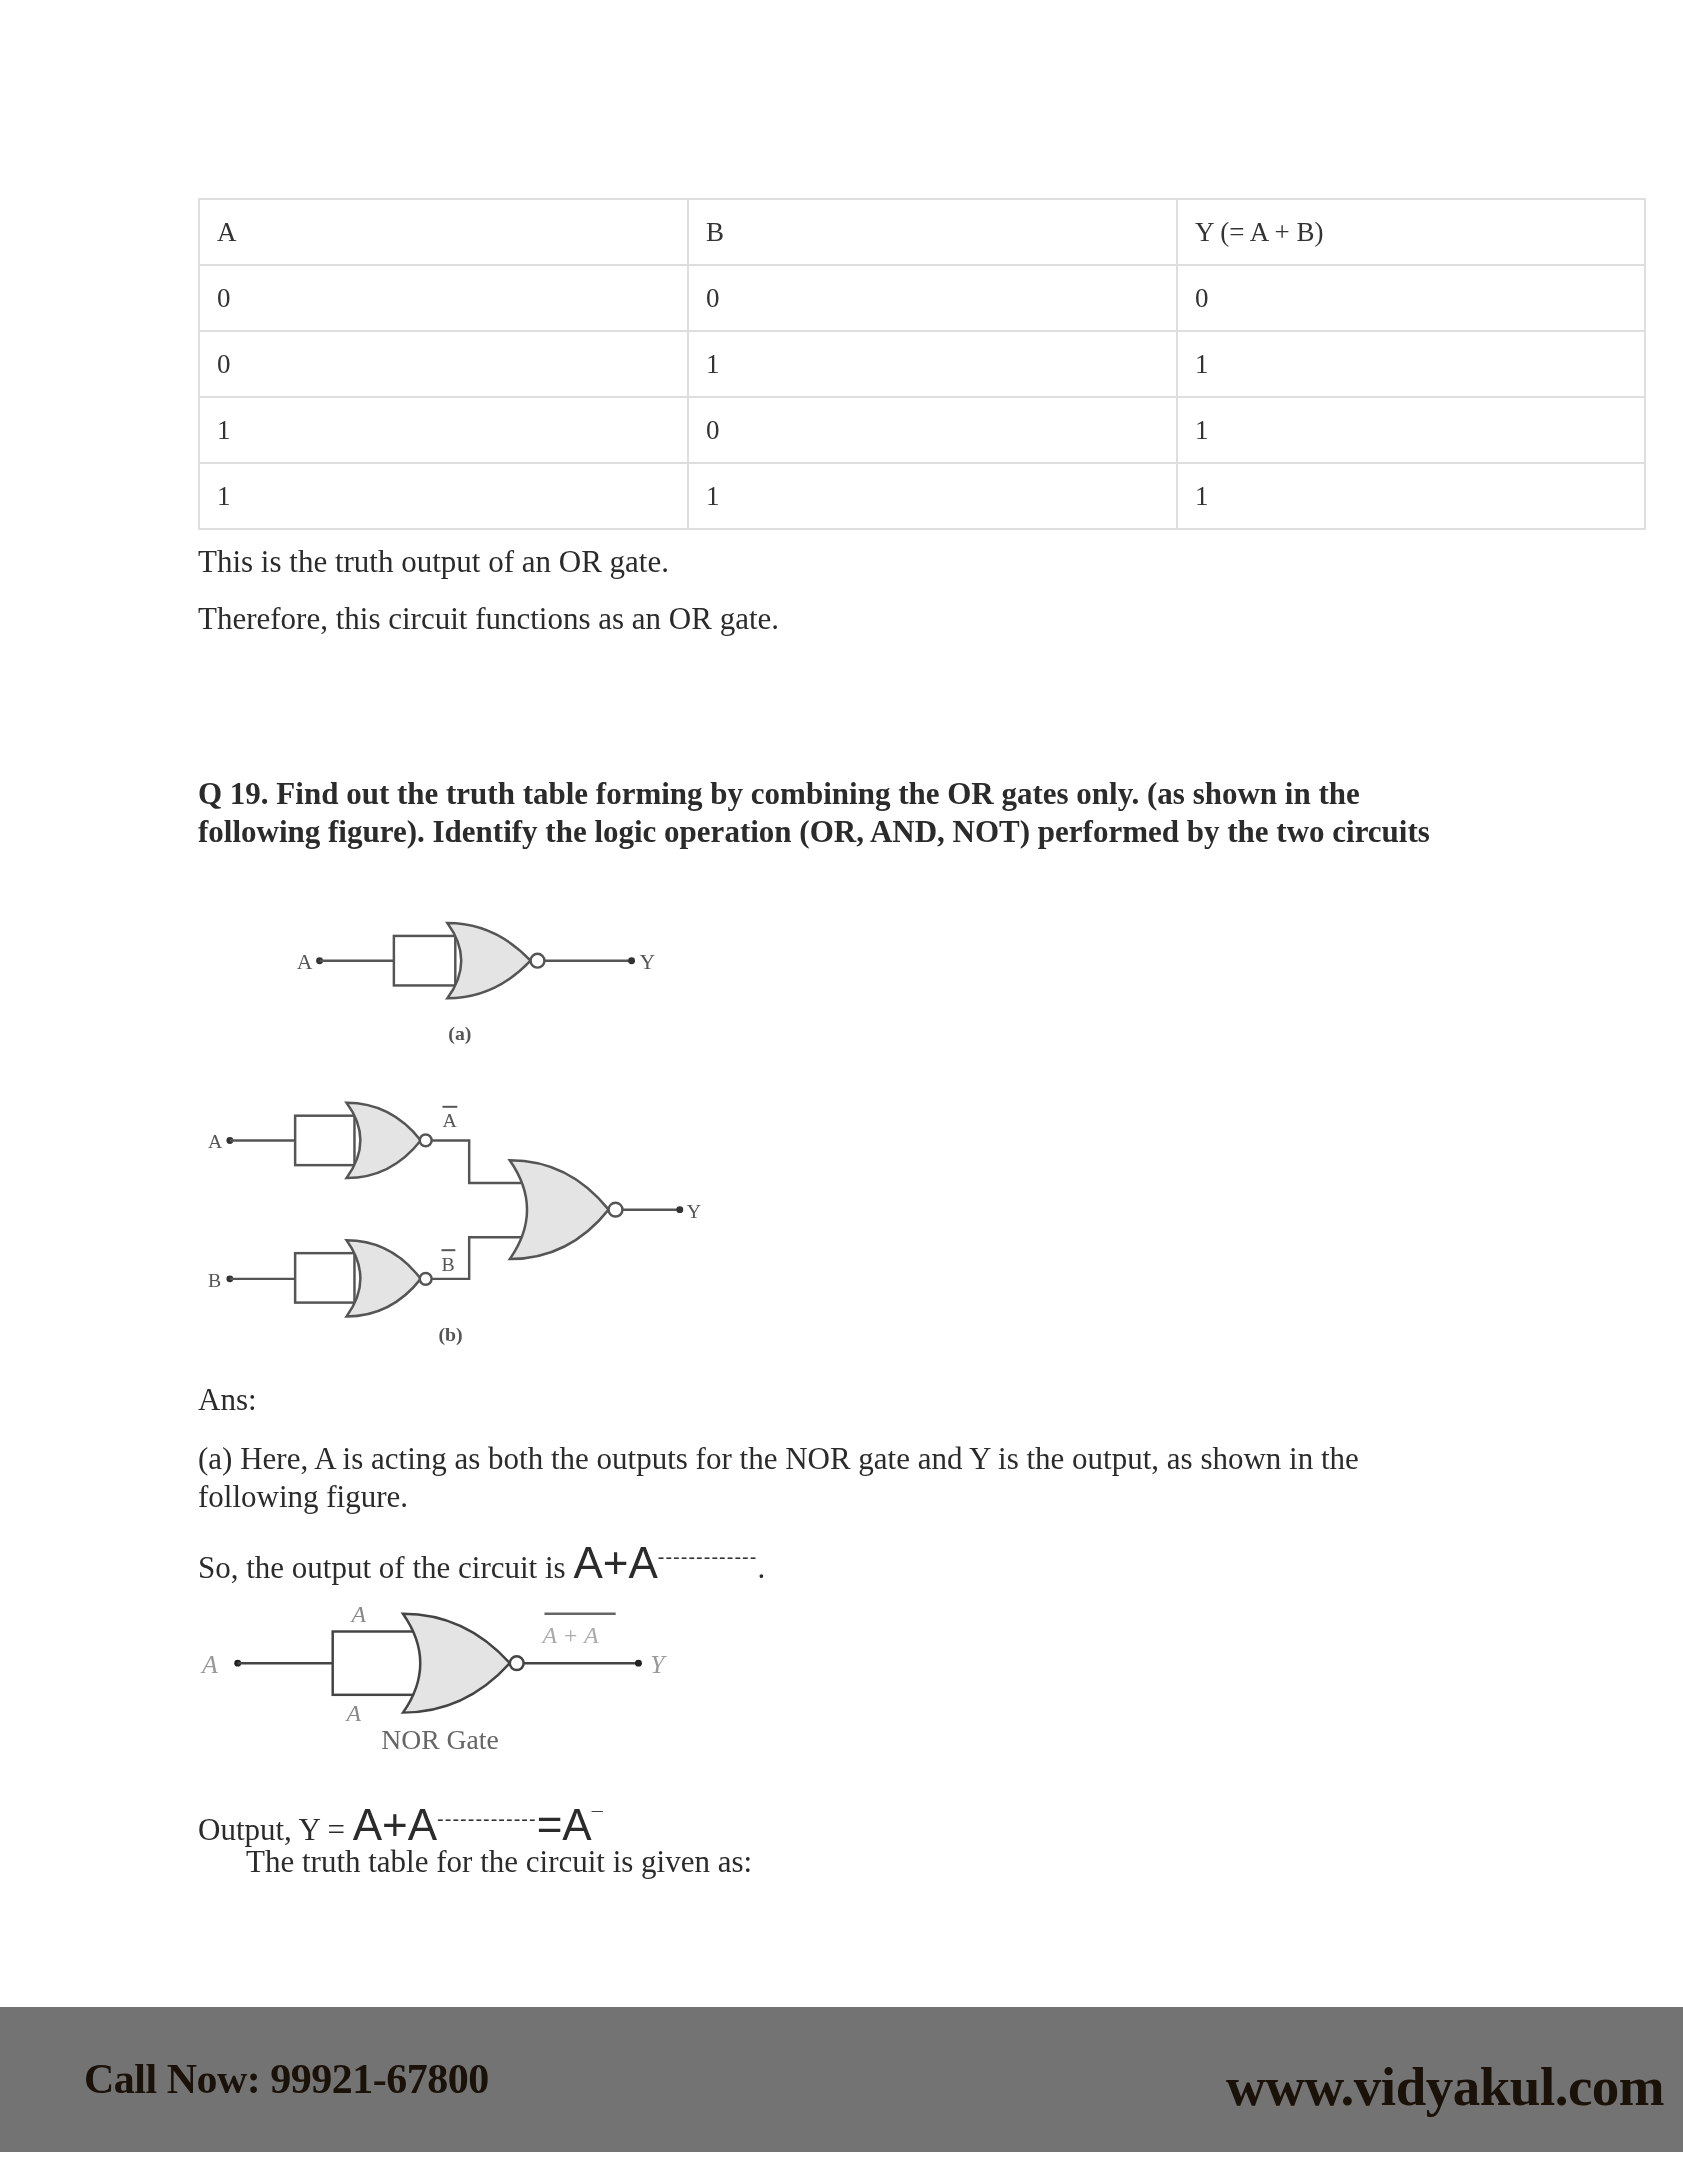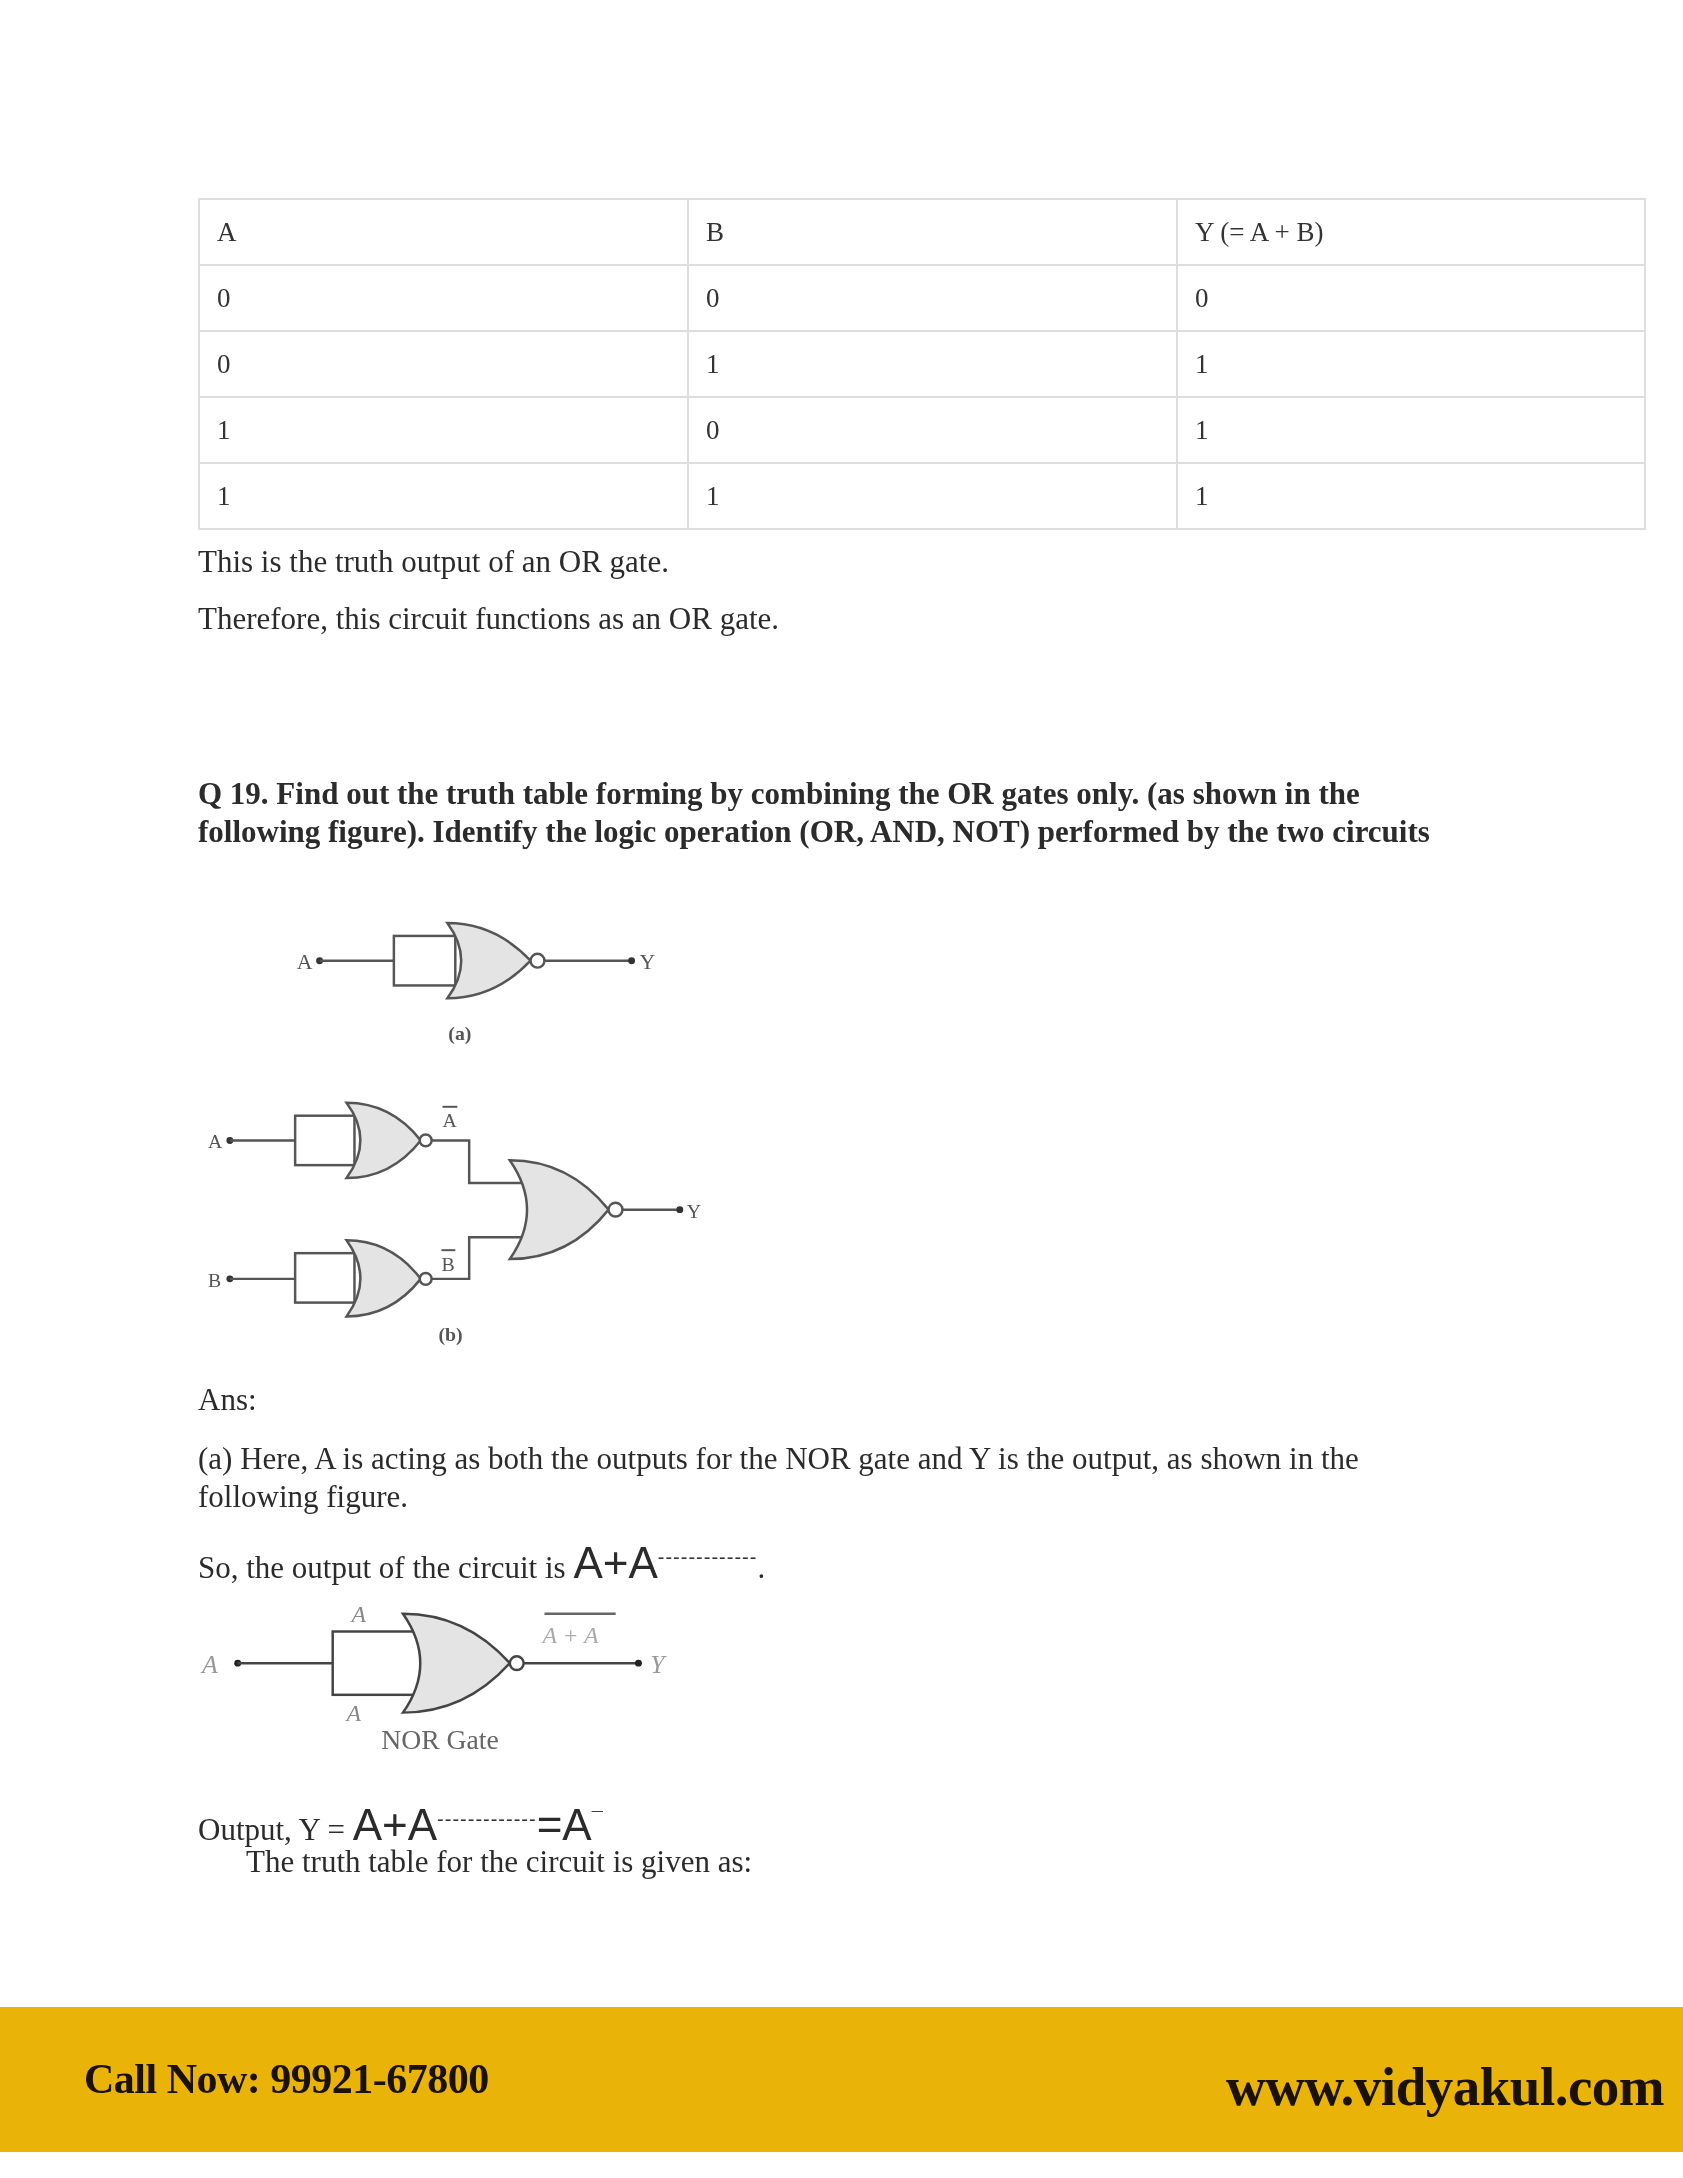--- a/index.html
+++ b/index.html
@@ -20,21 +20,21 @@
   .q19 { left: 198px; top: 775px; width: 1287px; font-size: 31px; line-height: 38px;
          font-weight: bold; color: #2b2b2b; }
 
   .math-big { font-family: "Liberation Sans", "DejaVu Sans", sans-serif; font-size: 44px; color: #2b2b2b; }
   .dash-sup { font-family: "Liberation Sans", sans-serif; font-size: 20px; letter-spacing: 1px;
               vertical-align: 14px; color: #333; }
 
   .figure { position: absolute; }
   .figure text { font-family: "Liberation Serif", "DejaVu Serif", serif; }
 
-  .footer { position: absolute; left: 0; top: 2007px; width: 1683px; height: 145px; background: #eab308; }
+  .footer { position: absolute; left: 0; top: 2007px; width: 1683px; height: 145px; background: #737373; }
   .footer .call { position: absolute; left: 84px; top: 48px; font-size: 42px; font-weight: bold;
                   color: #1a1208; letter-spacing: -0.5px; }
   .footer .web { position: absolute; left: 1226px; top: 48px; font-size: 55px; font-weight: bold;
                  color: #1a1208; letter-spacing: -0.5px; }
 </style>
 </head>
 <body>
 
 <table class="tt">
   <tbody>

